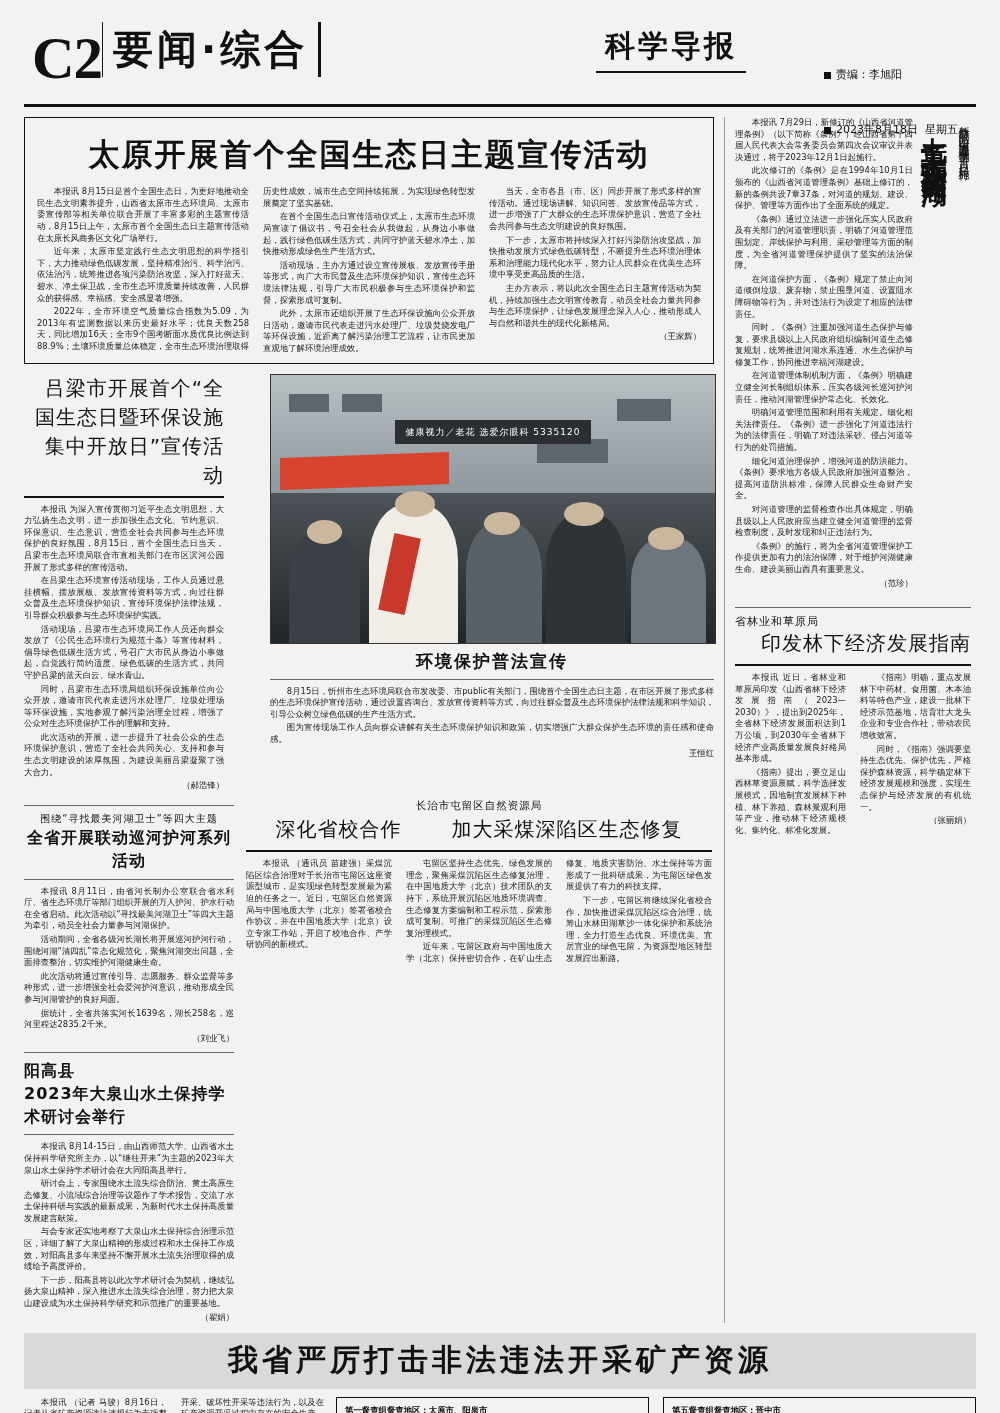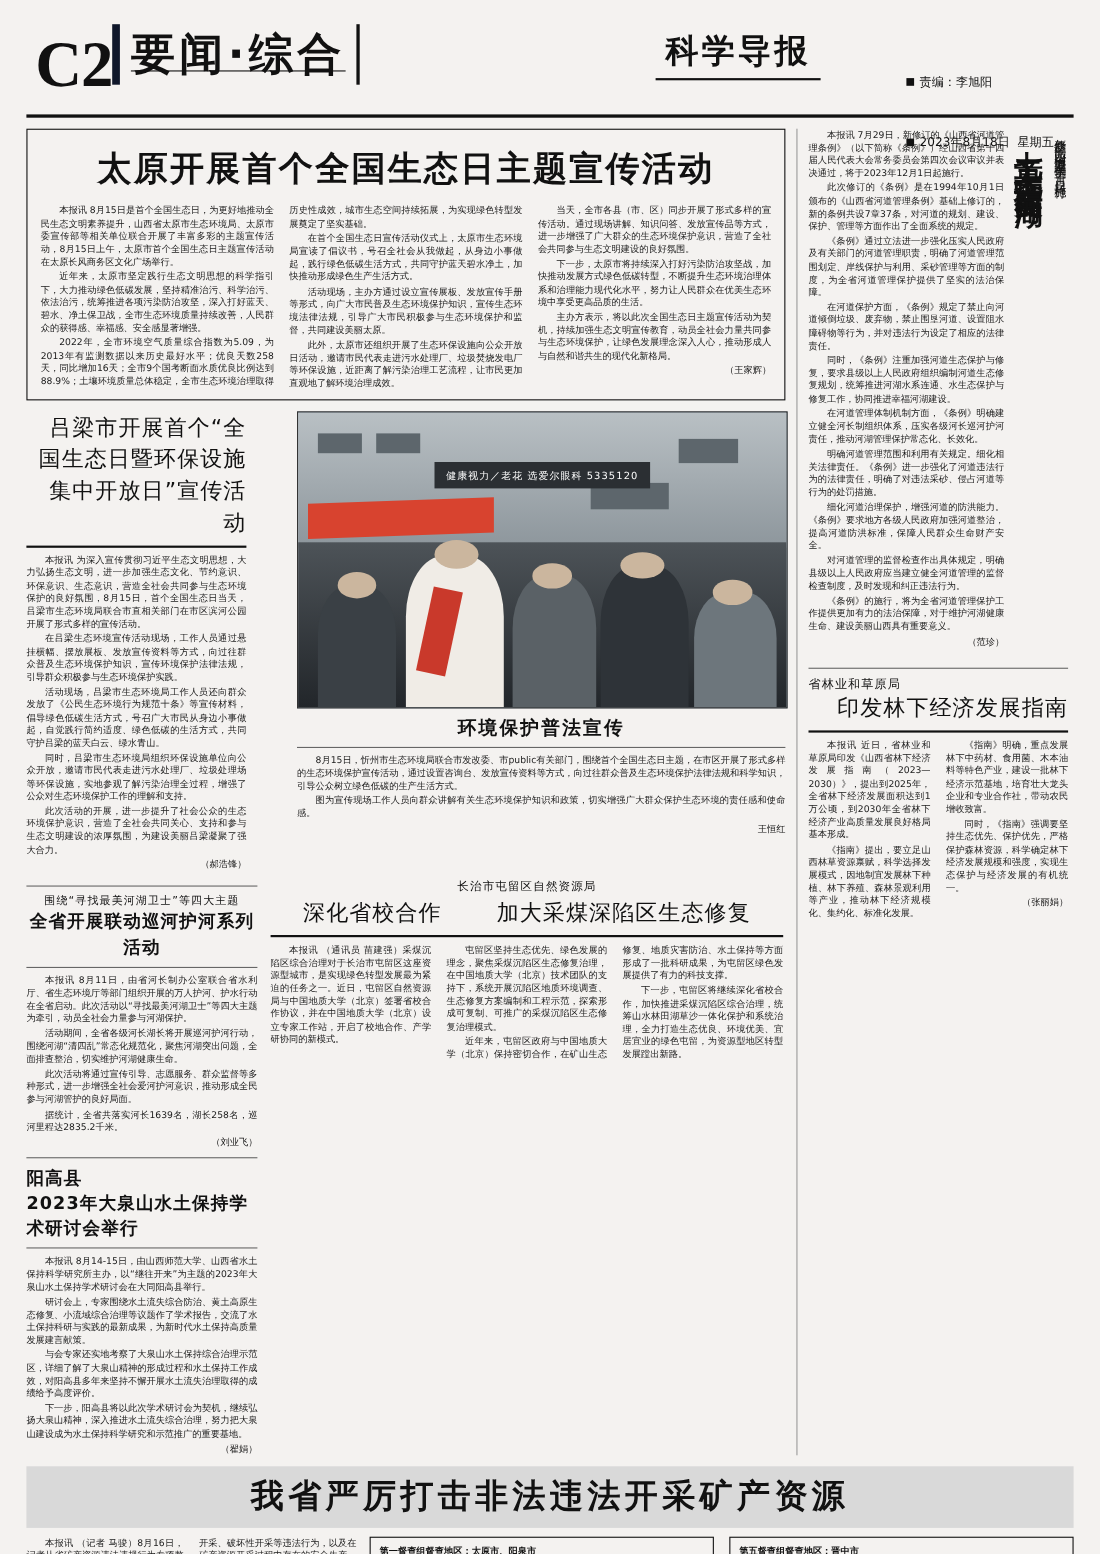--- a/index.html
+++ b/index.html
@@ -7,21 +7,21 @@
     width:1000px;height:1413px;
     background:#f2f0ee;
     font-family:"DejaVu Sans","Liberation Sans",sans-serif;
     color:#111;
     overflow:hidden;
   }
   .page{position:relative;width:1000px;height:1413px;background:#f4f2f0;padding:0;box-sizing:border-box;}
   
   .masthead{position:relative;height:104px;border-bottom:3px solid #111;margin:0 24px;}
   .pagenum{position:absolute;left:8px;top:24px;font-size:59px;font-weight:bold;letter-spacing:-1px;font-family:"Liberation Serif",serif;}
-  .sectitle{position:absolute;left:78px;top:22px;border-left:7px solid #0f172a;border-right:3px solid #111;padding:0 10px;text-decoration:underline;}
+  .sectitle{position:absolute;left:78px;top:22px;border-left:1px solid #0f172a;border-right:3px solid #111;padding:0 10px;}
   .sectitle span{font-size:40px;font-weight:bold;letter-spacing:4px;font-family:"DejaVu Sans",sans-serif;}
   .nameplate{position:absolute;right:230px;top:26px;text-align:center;}
   .nameplate .logo{font-size:30px;font-weight:bold;letter-spacing:3px;font-family:"Liberation Serif",serif;}
   .nameplate .ruleline{height:2px;background:#111;margin-top:4px;width:150px;}
   .issueinfo{position:absolute;right:18px;top:30px;font-size:11px;line-height:20px;}
   .issueinfo div{white-space:nowrap;margin-top:35px;}
   .issueinfo .sq{display:inline-block;width:7px;height:7px;background:#111;margin-right:5px;vertical-align:middle;}
   
   .body{position:relative;margin:10px 24px 0 24px;display:flex;gap:10px;}
   .leftzone{width:690px;}
@@ -81,21 +81,21 @@
 
     <div class="leftzone">
 
       <div class="boxed" style="padding:6px 12px 8px;">
         <div class="h1">太原开展首个全国生态日主题宣传活动</div>
         <div class="cols3">
           <p class="t">本报讯  8月15日是首个全国生态日，为更好地推动全民生态文明素养提升，山西省太原市生态环境局、太原市委宣传部等相关单位联合开展了丰富多彩的主题宣传活动，8月15日上午，太原市首个全国生态日主题宣传活动在太原长风商务区文化广场举行。</p>
           <p class="t">近年来，太原市坚定践行生态文明思想的科学指引下，大力推动绿色低碳发展，坚持精准治污、科学治污、依法治污，统筹推进各项污染防治攻坚，深入打好蓝天、碧水、净土保卫战，全市生态环境质量持续改善，人民群众的获得感、幸福感、安全感显著增强。</p>
           <p class="t">2022年，全市环境空气质量综合指数为5.09，为2013年有监测数据以来历史最好水平；优良天数258天，同比增加16天；全市9个国考断面水质优良比例达到88.9%；土壤环境质量总体稳定，全市生态环境治理取得历史性成效，城市生态空间持续拓展，为实现绿色转型发展奠定了坚实基础。</p>
           <p class="t">在首个全国生态日宣传活动仪式上，太原市生态环境局宣读了倡议书，号召全社会从我做起，从身边小事做起，践行绿色低碳生活方式，共同守护蓝天碧水净土，加快推动形成绿色生产生活方式。</p>
-          <p class="t">活动现场，主办方通过设立宣传展板、发放宣传手册等形式，向广大市民普及生态环境保护知识，宣传生态环境法律法规，引导广大市民积极参与生态环境保护和监督，共同建设美丽太原。</p>
+          <p class="t">活动现场，主办方通过设立宣传展板、发放宣传手册等形式，向广大市民普及生态环境保护知识，宣传生态环境法律法规，引导广大市民积极参与生态环境保护和监督，探索形成可复制。</p>
           <p class="t">此外，太原市还组织开展了生态环保设施向公众开放日活动，邀请市民代表走进污水处理厂、垃圾焚烧发电厂等环保设施，近距离了解污染治理工艺流程，让市民更加直观地了解环境治理成效。</p>
           <p class="t">当天，全市各县（市、区）同步开展了形式多样的宣传活动。通过现场讲解、知识问答、发放宣传品等方式，进一步增强了广大群众的生态环境保护意识，营造了全社会共同参与生态文明建设的良好氛围。</p>
           <p class="t">下一步，太原市将持续深入打好污染防治攻坚战，加快推动发展方式绿色低碳转型，不断提升生态环境治理体系和治理能力现代化水平，努力让人民群众在优美生态环境中享受更高品质的生活。</p>
           <p class="t">主办方表示，将以此次全国生态日主题宣传活动为契机，持续加强生态文明宣传教育，动员全社会力量共同参与生态环境保护，让绿色发展理念深入人心，推动形成人与自然和谐共生的现代化新格局。</p>
           <div class="sig">（王家辉）</div>
         </div>
       </div>
 
       <div style="display:flex;gap:12px;margin-top:10px;">
         <div style="width:210px;">

